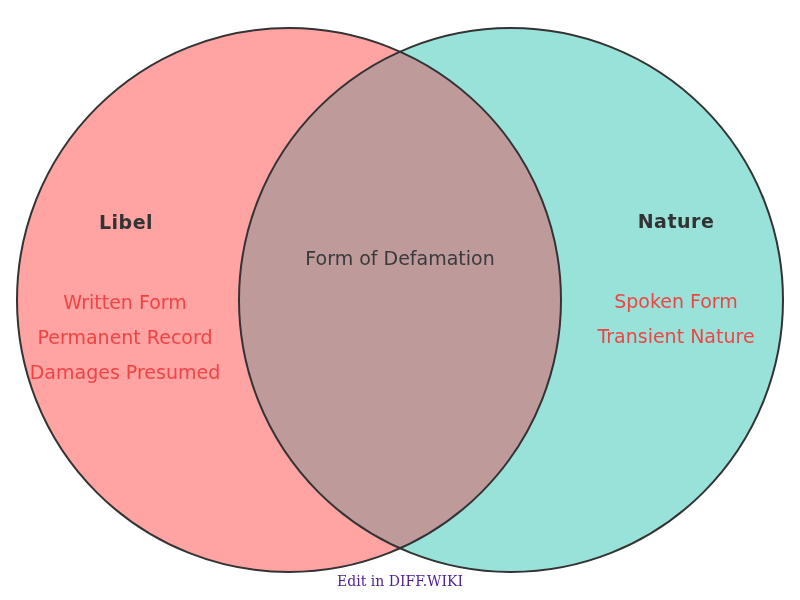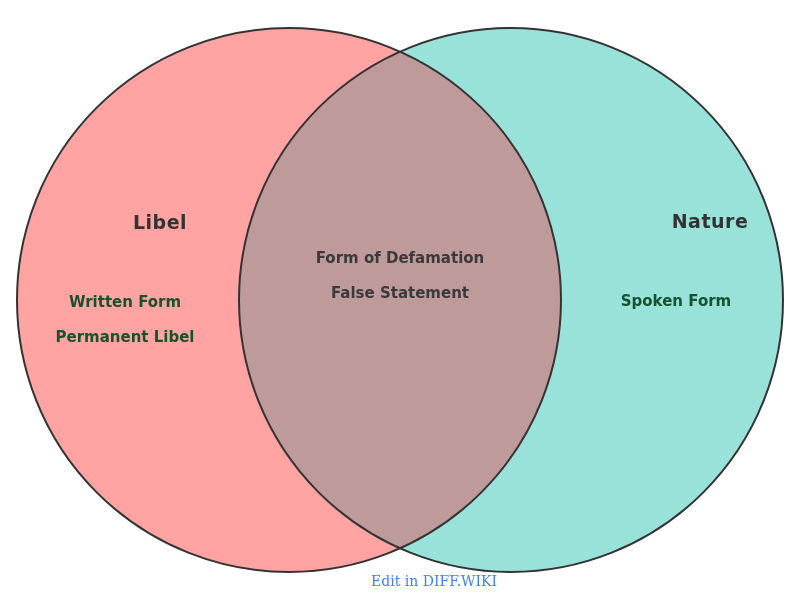--- a/index.html
+++ b/index.html
@@ -18,54 +18,53 @@
   .stage svg {
     position: absolute;
     left: 0;
     top: 0;
   }
   .overlay {
     position: absolute;
     transform: translate(-50%, -50%);
     white-space: nowrap;
     text-align: right;
-    margin-left: 34px;
   }
   .set-title {
     font-size: 19px;
     font-weight: bold;
     color: #333333;
     letter-spacing: 0.5px;
   }
   .items {
     position: absolute;
     transform: translateX(-50%);
     text-align: center;
     white-space: nowrap;
   }
   .items .item {
     display: block;
     height: 35px;
     line-height: 35px;
-    font-size: 15px;
-    font-weight: bold;
+    font-size: 19px;
+    font-weight: normal;
   }
-  .side-items .item { color: #14532d; }
+  .side-items .item { color: #ef4444; }
   .center-items .item { color: #3a3a3a; }
   .title-left  { left: 126px; top: 222px; }
   .title-right { left: 676px; top: 221px; }
   .items-left   { left: 125px; top: 285px; }
   .items-center { left: 400px; top: 241px; }
   .items-right  { left: 676px; top: 284px; }
   .footer {
     left: 400px; top: 581px;
     font-family: "DejaVu Serif", "Liberation Serif", serif;
     font-size: 14px;
     font-weight: normal;
-    color: #3b82f6;
+    color: #4c1d95;
     cursor: pointer;
   }
 </style>
 </head>
 <body>
 
 <div class="stage">
 
   <svg width="800" height="600" viewBox="0 0 800 600">
     <defs>
@@ -81,27 +80,28 @@
     <circle cx="289" cy="300" r="272" fill="none" stroke-width="2" stroke="#333333"></circle>
     <circle cx="511" cy="300" r="272" fill="none" stroke-width="2" stroke="#333333"></circle>
   </svg>
 
   <div class="overlay set-title title-left">Libel</div>
 
   <div class="overlay set-title title-right">Nature</div>
 
   <div class="items side-items items-left">
     <span class="item">Written Form</span>
-    <span class="item">Permanent Libel</span>
+    <span class="item">Permanent Record</span>
+    <span class="item">Damages Presumed</span>
   </div>
 
   <div class="items center-items items-center">
     <span class="item">Form of Defamation</span>
-    <span class="item">False Statement</span>
   </div>
 
   <div class="items side-items items-right">
     <span class="item">Spoken Form</span>
+    <span class="item">Transient Nature</span>
   </div>
 
   <div class="overlay footer">Edit in DIFF.WIKI</div>
 
 </div>
 
 </body></html>

